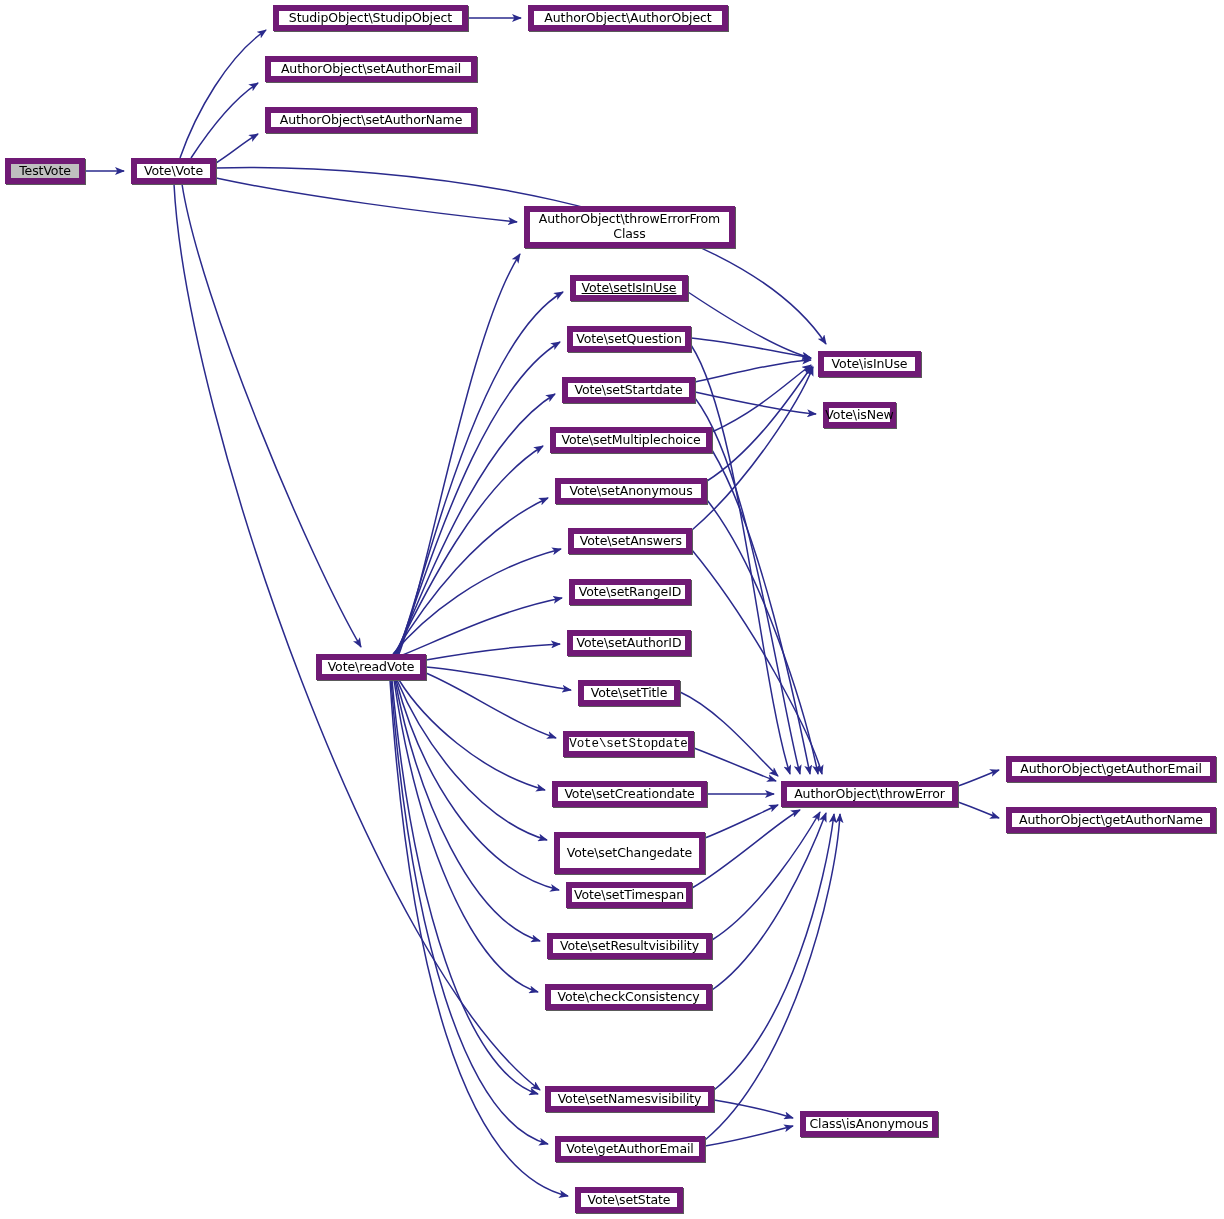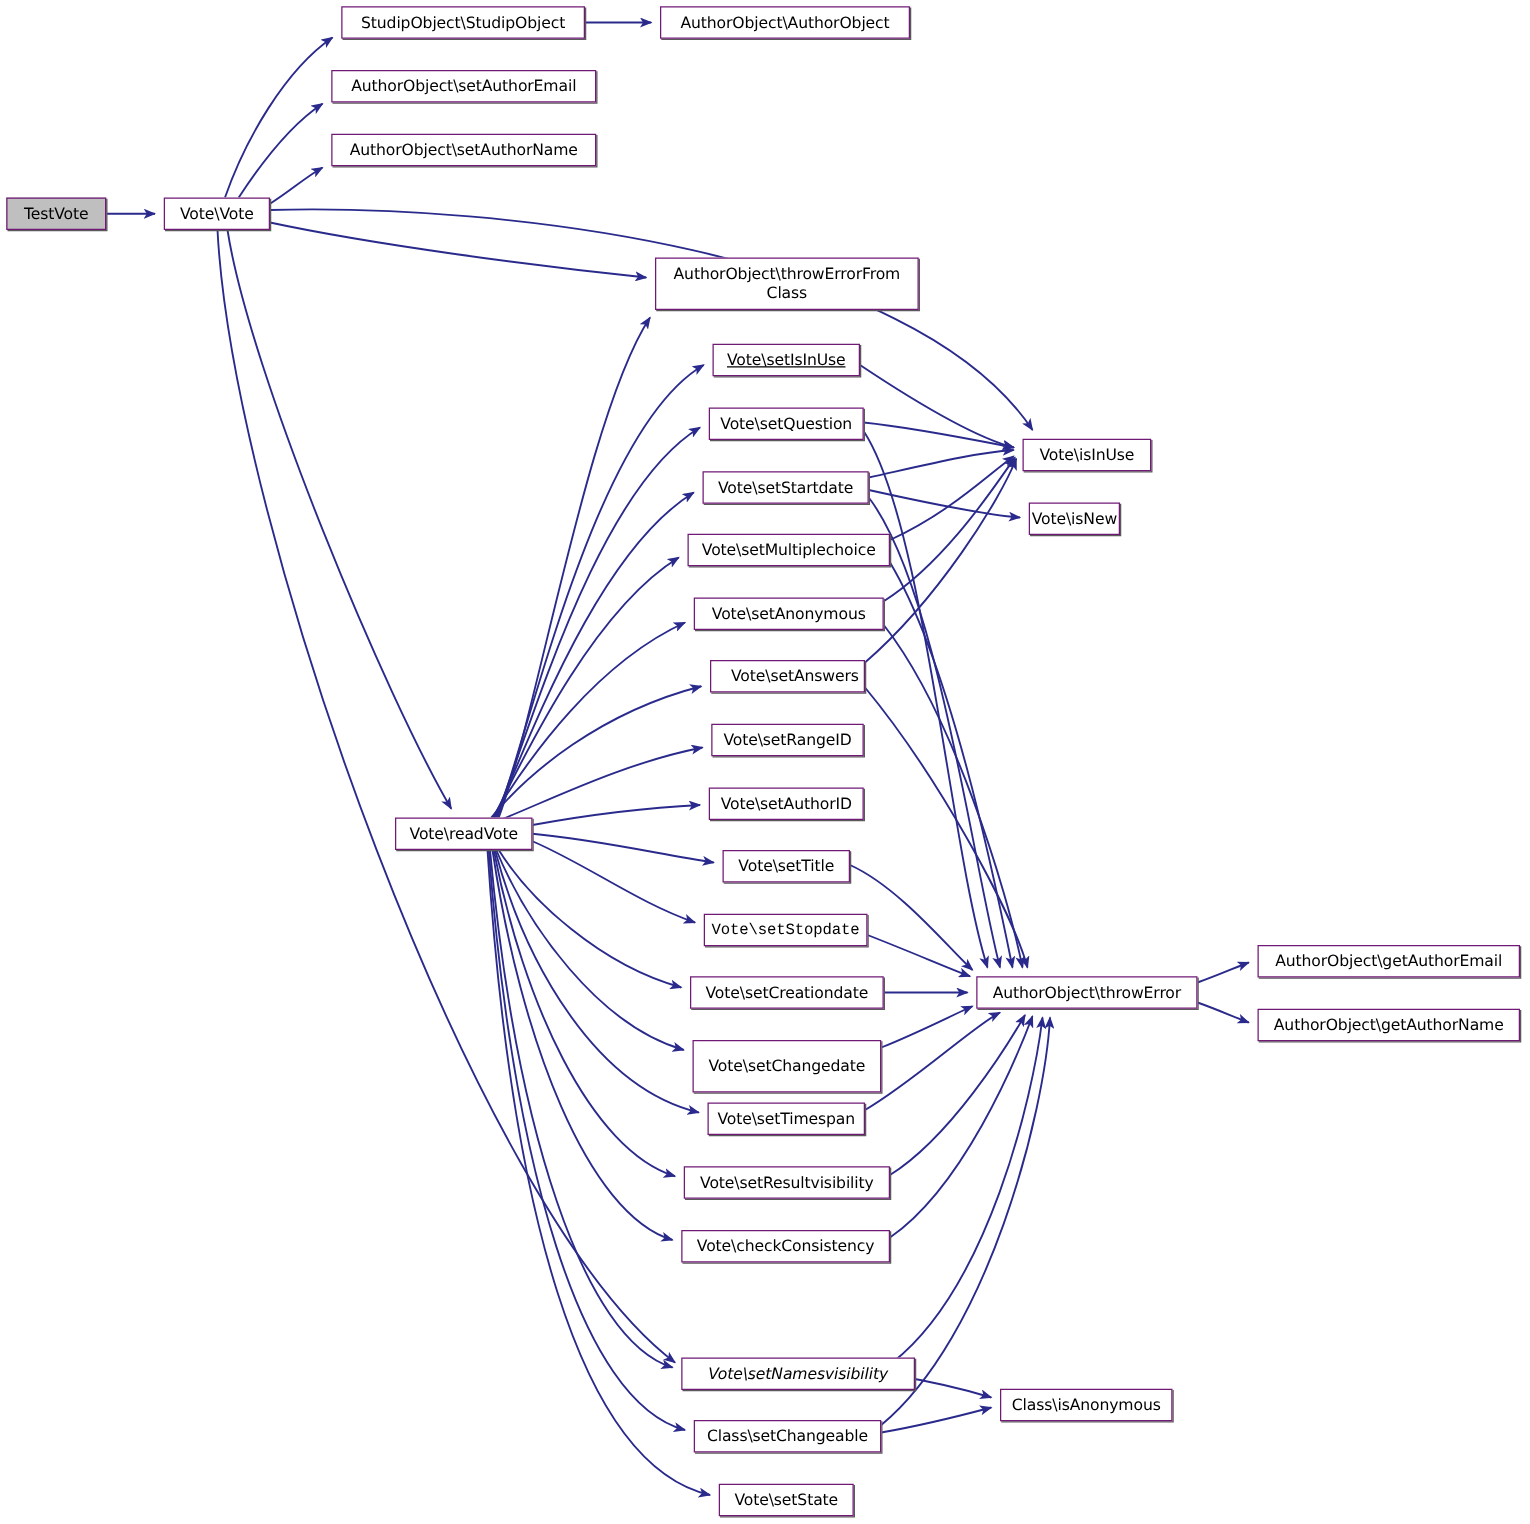--- a/index.html
+++ b/index.html
@@ -19,21 +19,21 @@
     position: absolute;
     left: 0;
     top: 0;
     width: 1224px;
     height: 1219px;
     pointer-events: none;
   }
   .node {
     position: absolute;
     box-sizing: border-box;
-    border: 1px solid #701a75;
+    border: 6px solid #701a75;
     background: #ffffff;
     color: #000000;
     font-size: 12.5px;
     line-height: 1.18;
     display: flex;
     align-items: center;
     justify-content: center;
     text-align: center;
     white-space: pre-line;
     letter-spacing: -0.1px;
@@ -131,22 +131,22 @@
       <div class="node" style="left: 568px; top: 528px; width: 124px; height: 26px; justify-content: flex-end;"><span class="node-label">Vote\setAnswers</span></div>
       <div class="node" style="left: 569px; top: 579px; width: 122px; height: 26px;"><span class="node-label">Vote\setRangeID</span></div>
       <div class="node" style="left: 567px; top: 630px; width: 124px; height: 26px;"><span class="node-label">Vote\setAuthorID</span></div>
       <div class="node" style="left: 578px; top: 680px; width: 102px; height: 26px;"><span class="node-label">Vote\setTitle</span></div>
       <div class="node" style="left: 563px; top: 731px; width: 131px; height: 26px; font-family: Liberation Mono, monospace;"><span class="node-label">Vote\setStopdate</span></div>
       <div class="node" style="left: 552px; top: 781px; width: 155px; height: 26px;"><span class="node-label">Vote\setCreationdate</span></div>
       <div class="node" style="left: 554px; top: 832px; width: 151px; height: 42px; justify-content: center;"><span class="node-label">Vote\setChangedate</span></div>
       <div class="node" style="left: 566px; top: 882px; width: 126px; height: 26px;"><span class="node-label">Vote\setTimespan</span></div>
       <div class="node" style="left: 547px; top: 933px; width: 165px; height: 26px;"><span class="node-label">Vote\setResultvisibility</span></div>
       <div class="node" style="left: 545px; top: 984px; width: 167px; height: 26px;"><span class="node-label">Vote\checkConsistency</span></div>
-      <div class="node" style="left: 545px; top: 1086px; width: 187px; height: 26px; font-style: italic;"><span class="node-label">Vote\setNamesvisibility</span></div>
-      <div class="node" style="left: 555px; top: 1136px; width: 150px; height: 26px;"><span class="node-label">Class\setChangeable</span></div>
+      <div class="node" style="left: 545px; top: 1086px; width: 169px; height: 26px;"><span class="node-label">Vote\setNamesvisibility</span></div>
+      <div class="node" style="left: 555px; top: 1136px; width: 150px; height: 26px;"><span class="node-label">Vote\getAuthorEmail</span></div>
       <div class="node" style="left: 575px; top: 1187px; width: 108px; height: 26px;"><span class="node-label">Vote\setState</span></div>
       <div class="node" style="left: 818px; top: 351px; width: 103px; height: 26px;"><span class="node-label">Vote\isInUse</span></div>
       <div class="node" style="left: 823px; top: 402px; width: 73px; height: 26px;"><span class="node-label">Vote\isNew</span></div>
       <div class="node" style="left: 781px; top: 781px; width: 177px; height: 26px;"><span class="node-label">AuthorObject\throwError</span></div>
       <div class="node" style="left: 1006px; top: 756px; width: 210px; height: 26px;"><span class="node-label">AuthorObject\getAuthorEmail</span></div>
       <div class="node" style="left: 1006px; top: 807px; width: 210px; height: 26px;"><span class="node-label">AuthorObject\getAuthorName</span></div>
       <div class="node" style="left: 800px; top: 1111px; width: 138px; height: 26px;"><span class="node-label">Class\isAnonymous</span></div>
     </div>
 </div>
 

